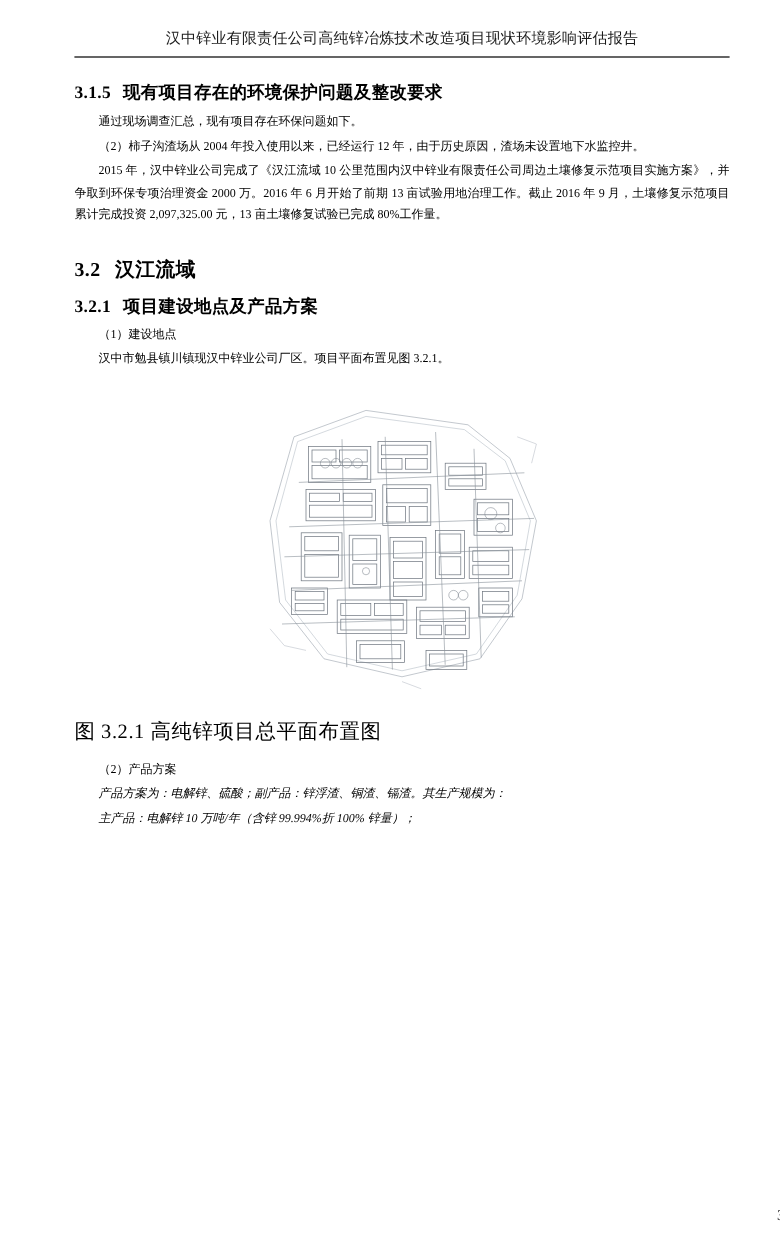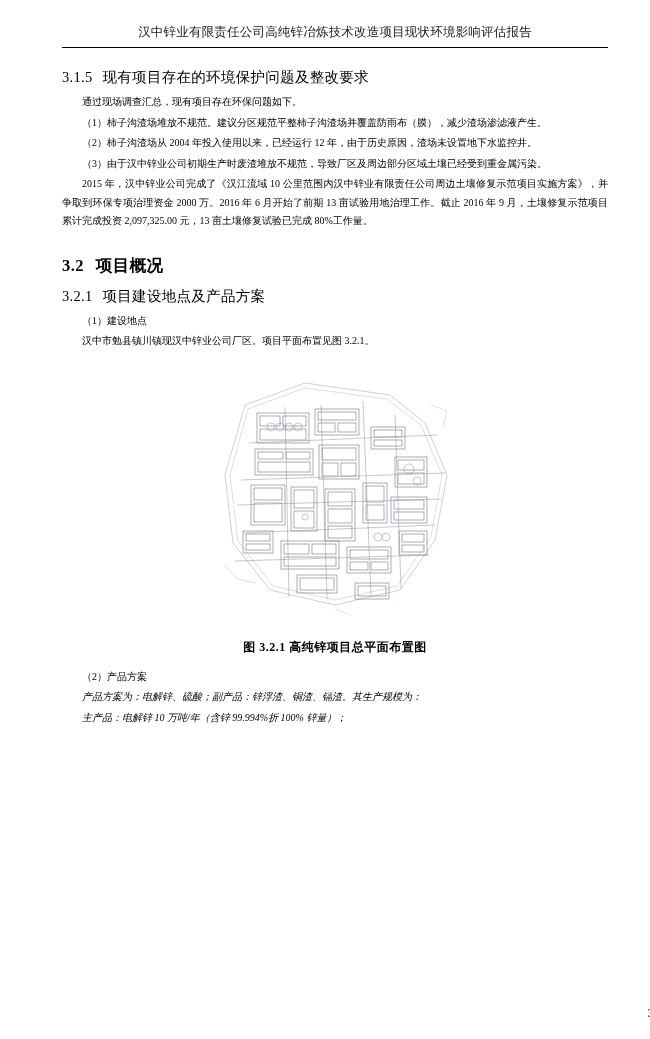--- a/index.html
+++ b/index.html
@@ -31,21 +31,21 @@
   }
   .header-rule {
     margin-top: 6px;
     border-bottom: 1px solid #000;
   }
   .content {
     padding-top: 10px;
   }
   h3.sec {
     font-size: 14.5px;
-    font-weight: normal;
+    font-weight: bold;
     margin: 10px 0 6px 0;
     letter-spacing: 0.3px;
   }
   h3.sec .num {
     margin-right: 10px;
   }
   h2.sec2 {
     font-size: 16.5px;
     font-weight: bold;
     margin: 24px 0 10px 0;
@@ -72,23 +72,23 @@
     margin: 14px 0 0 0;
     text-align: center;
   }
   .figure-box {
     width: 300px;
     height: 262px;
     margin: 0 auto;
     position: relative;
   }
   .figure-caption {
-    font-size: 12px;
-    font-weight: bold;
-    text-align: center;
+    font-size: 17px;
+    font-weight: normal;
+    text-align: left;
     margin-top: 12px;
     letter-spacing: 0.5px;
   }
   .pagenum {
     position: absolute;
     bottom: 18px;
     left: 0;
     width: 650px;
     text-align: right;
     font-size: 12.5px;
@@ -107,27 +107,25 @@
     <div class="header-rule"></div>
   </div>
 
   <div class="content">
 
     <h3 class="sec">
       <span class="num">3.1.5</span><span>现有项目存在的环境保护问题及整改要求</span>
     </h3>
 
     <p class="para indent">通过现场调查汇总，现有项目存在环保问题如下。</p>
-    <p class="para indent">（1）柿子沟渣场堆放不规范。建议分区规范平整柿子沟渣场并覆盖防雨布（膜），减少渣场渗滤液产生。</p>
     <p class="para indent">（2）柿子沟渣场从 2004 年投入使用以来，已经运行 12 年，由于历史原因，渣场未设置地下水监控井。</p>
-    <p class="para indent">（3）由于汉中锌业公司初期生产时废渣堆放不规范，导致厂区及周边部分区域土壤已经受到重金属污染。</p>
     <p class="para indent">2015 年，汉中锌业公司完成了《汉江流域 10 公里范围内汉中锌业有限责任公司周边土壤修复示范项目实施方案》，并争取到环保专项治理资金 2000 万。2016 年 6 月开始了前期 13 亩试验用地治理工作。截止 2016 年 9 月，土壤修复示范项目累计完成投资 2,097,325.00 元，13 亩土壤修复试验已完成 80%工作量。</p>
 
     <h2 class="sec2">
-      <span class="num">3.2</span><span>项目概况</span>
+      <span class="num">3.2</span><span>汉江流域</span>
     </h2>
 
     <h3 class="sec">
       <span class="num">3.2.1</span><span>项目建设地点及产品方案</span>
     </h3>
 
     <p class="para indent">（1）建设地点</p>
     <p class="para indent">汉中市勉县镇川镇现汉中锌业公司厂区。项目平面布置见图 3.2.1。</p>
 
     <div class="figure">

